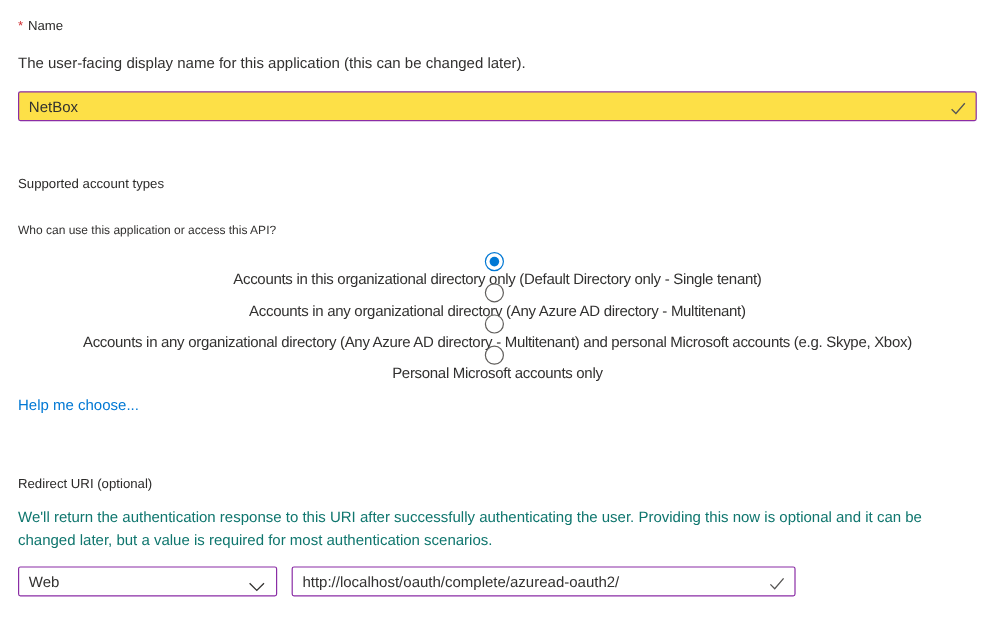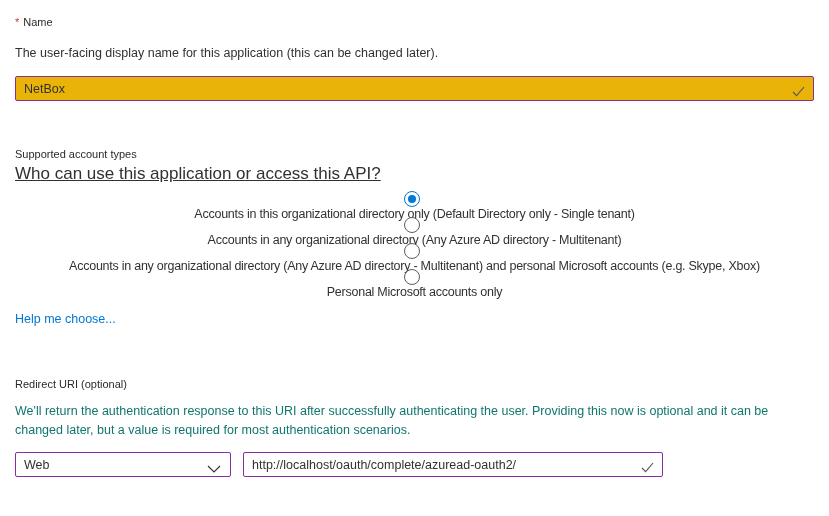--- a/index.html
+++ b/index.html
@@ -19,29 +19,29 @@
   .field-desc {
     margin-top: 13px; font-size: 12.5px; line-height: 17px; color: #323130;
   }
 
   .text-input-wrap { position: relative; margin-top: 14px; }
   .text-input {
     width: 100%; height: 25px;
     border: 1px solid #8a2da5; border-radius: 2px;
     padding: 0 26px 0 8px;
     font-family: "Liberation Sans", "DejaVu Sans", sans-serif;
-    font-size: 12.5px; color: #323130; background: #eab308; outline: none;
+    font-size: 12.5px; color: #323130; background: #fde047; outline: none;
   }
   .input-check {
     position: absolute; right: 9px; top: 7px; pointer-events: none;
   }
 
   .gap-large { height: 43px; }
 
-  .question-text { margin-top: 1px; font-size: 17px; line-height: 17px; text-decoration: underline; }
+  .question-text { margin-top: 20px; font-size: 10px; line-height: 17px; }
 
   .radio-group { margin-top: 9px; }
   .radio-row {
     display: flex; align-items: center; height: 26px; cursor: pointer; flex-direction: column;
   }
   .radio-circle {
     width: 16px; height: 16px; border-radius: 50%;
     border: 1px solid #605e5c; background: #fff;
     margin-left: 2px; margin-right: 8px; flex: 0 0 auto;
     display: flex; align-items: center; justify-content: center;

